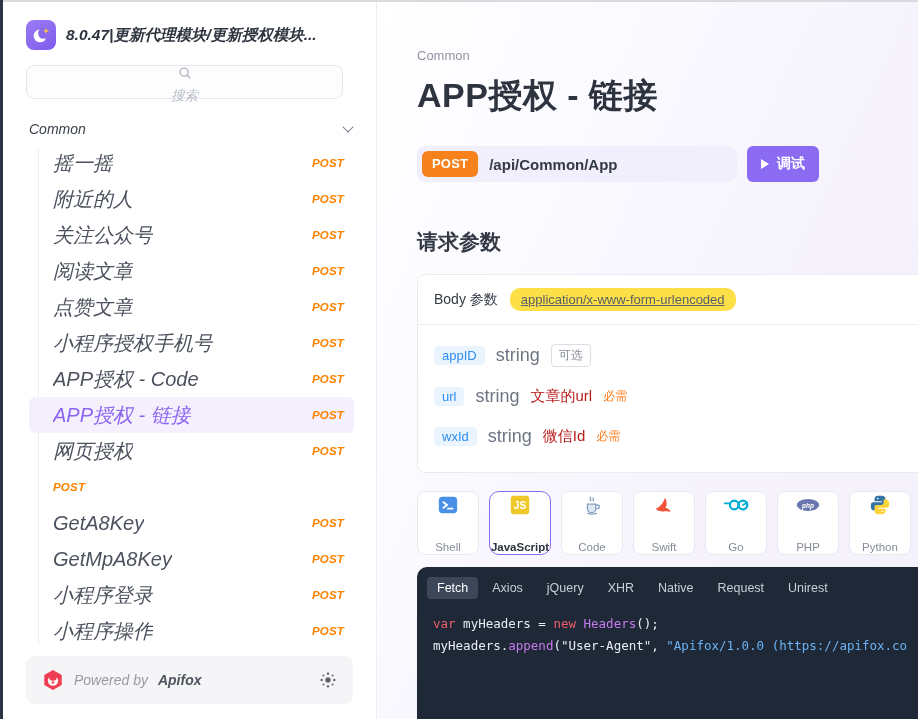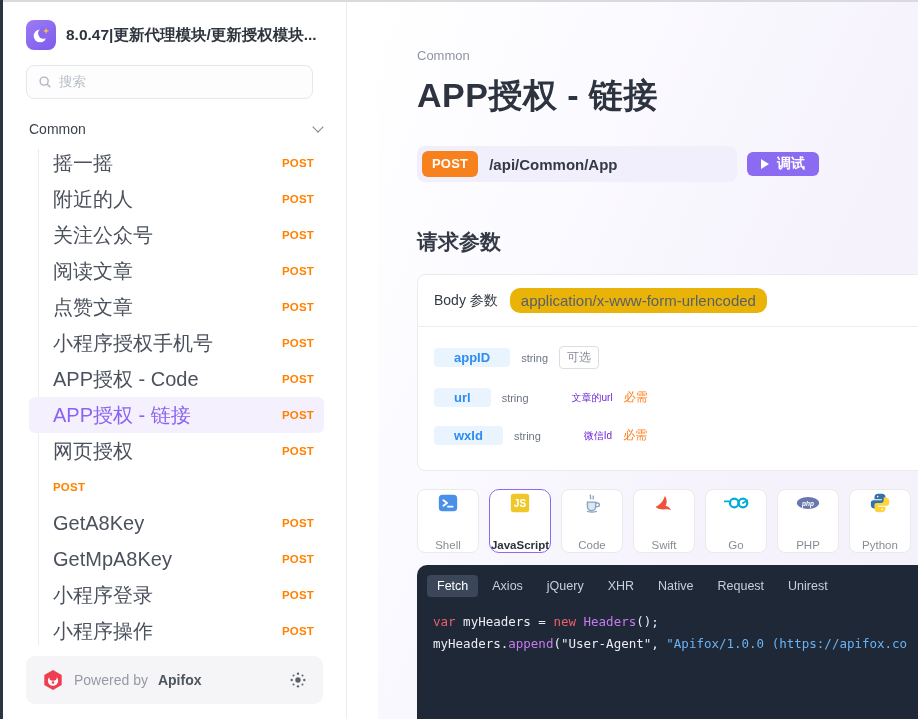--- a/index.html
+++ b/index.html
@@ -14,36 +14,36 @@
   body{
     font-family:"Liberation Sans","DejaVu Sans",sans-serif;
     position:relative;overflow:hidden;background:#fff;color:#333a45;
   }
   
   .frame-top{position:absolute;left:0;top:0;right:0;height:2px;background:#d9dadd;z-index:50;}
   .frame-left{position:absolute;left:0;top:0;bottom:0;width:3px;background:#2a3442;z-index:51;}
 
   
   .sidebar{
-    position:absolute;left:3px;top:2px;bottom:0;width:344px;
-    background:#ffffff;border-right:1px solid #ececf1;
+    position:absolute;left:3px;top:2px;bottom:0;width:374px;
+    background:#ffffff;border-right:1px solid #ececf1;font-style:italic;
   }
   .sb-header{display:flex;align-items:center;gap:10px;margin:18px 24px 0 23px;}
   .app-logo{
     width:30px;height:30px;border-radius:8px;flex:0 0 auto;
     background:linear-gradient(145deg,#9b7bf5,#7e5bec);
     display:flex;align-items:center;justify-content:center;
   }
   .sb-title{
     font-size:15.5px;font-weight:700;color:#2e343e;white-space:nowrap;
     overflow:hidden;max-width:290px;
   }
   .search-box{
     margin:15px 33px 0 23px;height:34px;border:1px solid #e5e7eb;border-radius:8px;
-    background:#fdfdfe;display:flex;align-items:center;gap:7px;padding:0 11px;
+    background:#fdfdfe;display:flex;align-items:center;gap:7px;padding:0 11px;flex-direction:column;
   }
   .search-box .ph{font-size:13.5px;color:#b7bdc7;}
   .section-row{
     margin:22px 24px 0 26px;display:flex;align-items:center;justify-content:space-between;
     cursor:pointer;
   }
   .section-label{font-size:14px;font-weight:500;color:#3b424d;}
   .chev{width:8px;height:8px;border-right:1.6px solid #7d838e;border-bottom:1.6px solid #7d838e;
     transform:rotate(45deg);margin-top:-4px;}
   .item-list{
@@ -80,46 +80,46 @@
   .endpoint-bar{
     width:320px;height:36px;background:#f2effc;border-radius:8px;
     display:flex;align-items:center;gap:11px;padding:0 5px;
   }
   .method-badge{
     background:#f7811d;color:#fff;font-size:13px;font-weight:700;border-radius:6px;
     padding:4px 10px;line-height:1.4;letter-spacing:.2px;
   }
   .endpoint-path{font-size:15px;font-weight:600;color:#333a46;text-align:right;}
   .try-btn{
-    height:24px;background:var(--accent);border:none;border-radius:6px;color:#fff;
+    height:36px;background:var(--accent);border:none;border-radius:6px;color:#fff;
     font-size:14px;font-weight:600;display:flex;align-items:center;gap:8px;padding:0 14px;
     cursor:pointer;font-family:inherit;
   }
   .play-tri{width:0;height:0;border-left:8px solid #fff;border-top:5px solid transparent;
     border-bottom:5px solid transparent;}
   .sec-heading{font-size:21px;font-weight:600;color:#333a45;}
   .sec-heading.req{margin-top:46px;}
   .sec-heading.code{margin-top:48px;}
 
   .params-card{
     margin-top:18px;width:560px;background:#fff;border:1px solid #e9ebef;border-radius:8px;
   }
   .params-head{display:flex;align-items:center;gap:12px;padding:13px 16px;}
   .body-label{font-size:14px;font-weight:500;color:#333a46;}
   .ctype-pill{
-    background:#eab308;border-radius:10px;padding:4px 11px;font-size:15px;color:#596069;
+    background:#fde047;border-radius:10px;padding:4px 11px;font-size:13px;color:#596069;text-decoration:underline;
   }
   .params-body{border-top:1px solid #edeef2;padding:19px 16px 6px 16px;}
   .param-row{display:flex;align-items:center;gap:11px;margin-bottom:19px;}
   .p-name{
-    background:#eaf4fe;color:var(--pname);font-size:13px;font-weight:700;
-    padding:2px 20px;border-radius:4px;
-  }
-  .p-type{font-size:11px;color:#6d7482;}
-  .p-desc{font-size:10px;color:#6d28d9;margin-left:32px;}
+    background:#eaf4fe;color:var(--pname);font-size:13px;font-weight:400;
+    padding:2px 8px;border-radius:4px;
+  }
+  .p-type{font-size:18px;color:#6d7482;}
+  .p-desc{font-size:15px;color:#b91c1c;}
   .p-req{font-size:12px;color:var(--required);}
   .p-opt{font-size:12px;color:#868c96;border:1px solid #dadde2;border-radius:4px;
     padding:2px 7px;background:#fff;}
 
   .lang-row{display:flex;gap:10px;margin-top:18px;}
   .lang-card{
     width:62px;height:64px;background:#fff;border:1px solid #e8eaef;border-radius:8px;
     display:flex;flex-direction:column;align-items:center;justify-content:center;gap:24px;
     cursor:pointer;flex:0 0 auto;
   }

